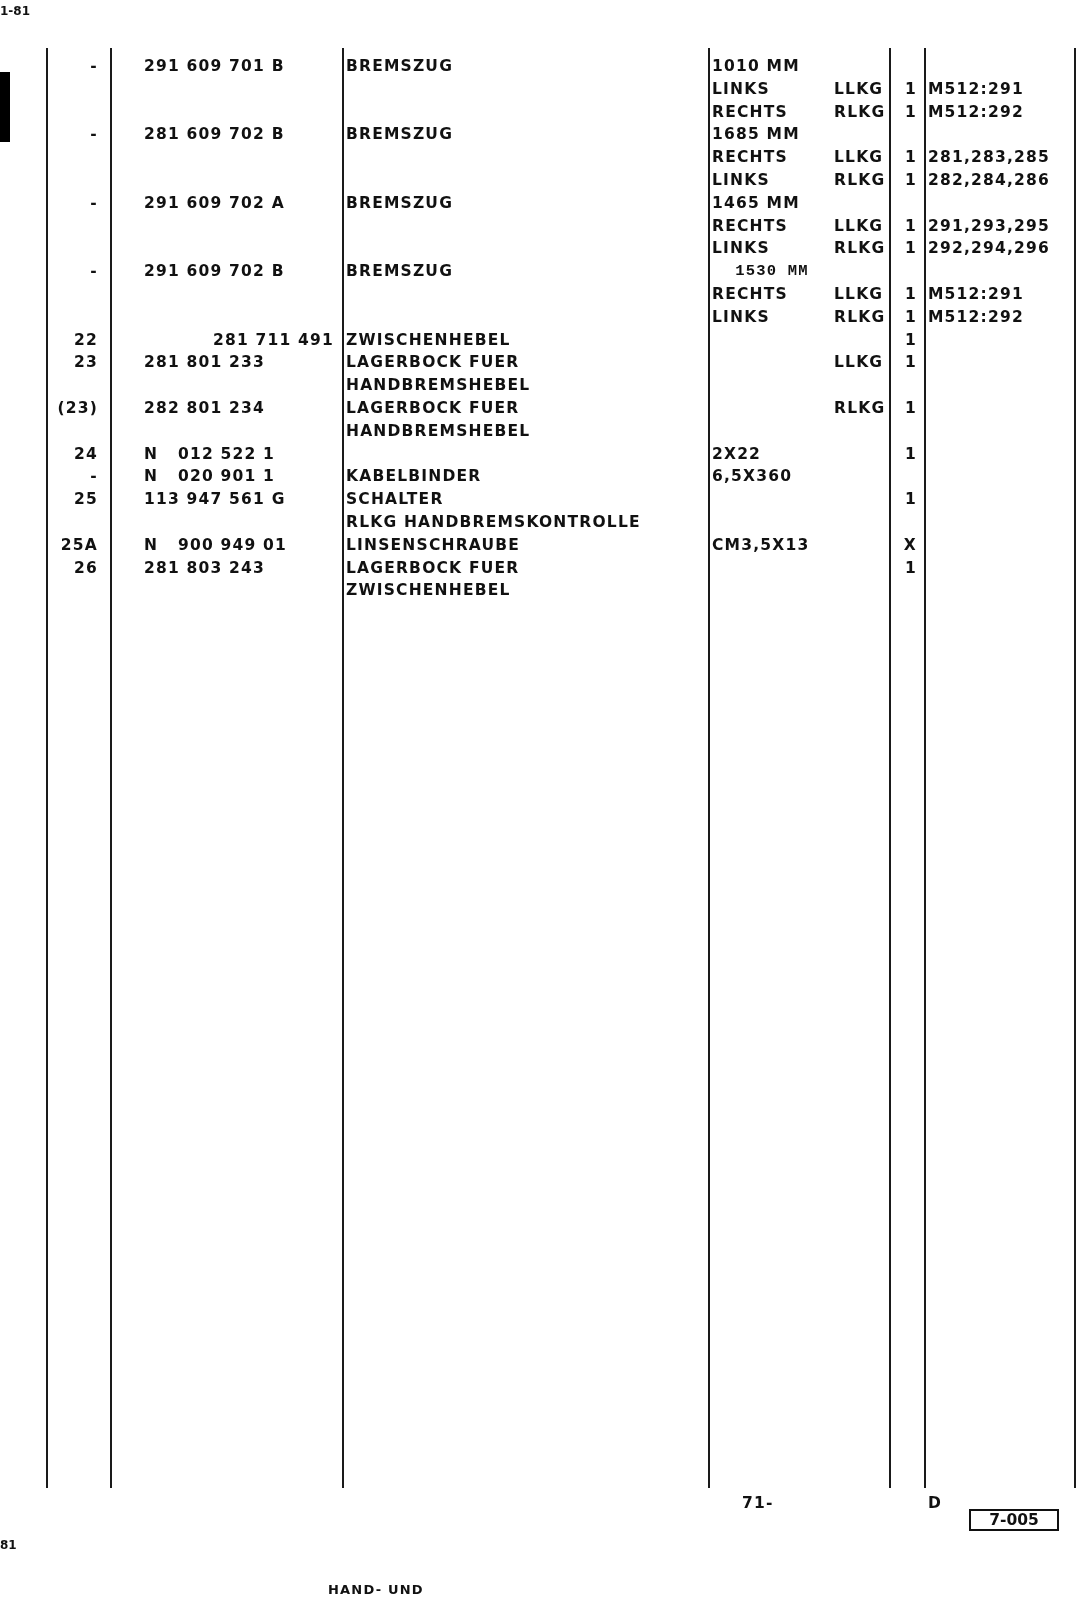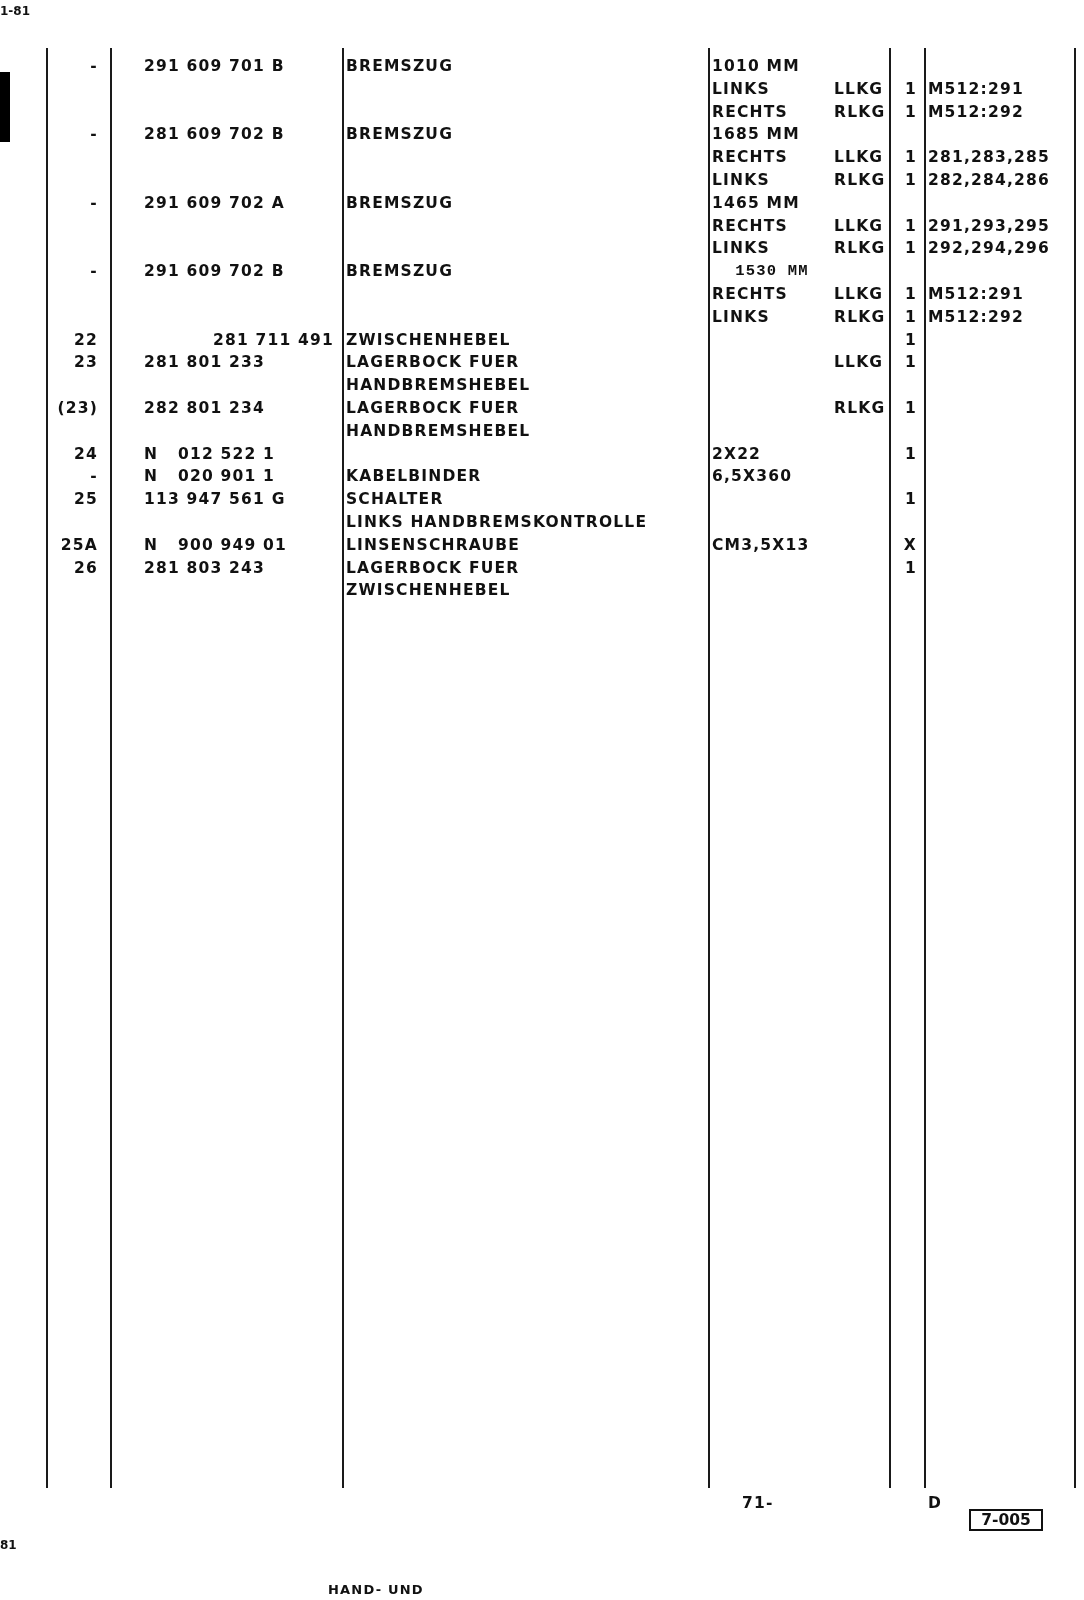--- a/index.html
+++ b/index.html
@@ -3,21 +3,21 @@
 <meta charset="utf-8">
 <style>
   html, body { margin: 0; padding: 0; background: #ffffff; }
   body { width: 1084px; height: 1600px; position: relative; overflow: hidden;
          font-family: "DejaVu Sans", sans-serif; color: #111; }
   .mono { font-family: "DejaVu Sans", sans-serif; font-size: 15.5px; font-weight: bold; letter-spacing: 1.2px; }
   .vline { position: absolute; top: 48px; width: 2px; background: #1a1a1a; height: 1440px; }
   .abs { position: absolute; white-space: pre; line-height: 23px; }
   .corner { position: absolute; font-size: 12px; font-weight: bold; }
   .tab-marker { position: absolute; left: 0; top: 72px; width: 10px; height: 70px; background: #000; }
-  .boxed { border: 2px solid #111; padding: 0 10px; letter-spacing: 0; }
+  .boxed { border: 2px solid #111; padding: 0 18px; letter-spacing: 0; }
   .row { position: absolute; left: 0; width: 1084px; height: 23px; }
 </style>
 </head>
 <body>
 
 <div class="corner" style="left:0; top:4px;">1-81</div>
 <div class="tab-marker"></div>
 
 <div class="vline" style="left:46px;"></div>
 <div class="vline" style="left:110px;"></div>
@@ -203,21 +203,21 @@
       <span class="abs mono" style="left: 144px; width: 190px; text-align: left;">113 947 561 G</span>
       <span class="abs mono" style="left: 346px; width: 350px; text-align: left;">SCHALTER</span>
       <span class="abs mono" style="left: 712px; width: 120px; text-align: left;"></span>
       <span class="abs mono" style="left: 834px; width: 50px; text-align: left;"></span>
       <span class="abs mono" style="left: 893px; width: 24px; text-align: right;">1</span>
       <span class="abs mono" style="left: 928px; width: 145px; text-align: left;"></span>
     </div>
     <div class="row" style="top: 511px;">
       <span class="abs mono" style="left: 52px; width: 46px; text-align: right;"></span>
       <span class="abs mono" style="left: 144px; width: 190px; text-align: left;"></span>
-      <span class="abs mono" style="left: 346px; width: 350px; text-align: left;">LINKS HANDBREMSKONTROLLE</span>
+      <span class="abs mono" style="left: 346px; width: 350px; text-align: left;">RLKG HANDBREMSKONTROLLE</span>
       <span class="abs mono" style="left: 712px; width: 120px; text-align: left;"></span>
       <span class="abs mono" style="left: 834px; width: 50px; text-align: left;"></span>
       <span class="abs mono" style="left: 893px; width: 24px; text-align: right;"></span>
       <span class="abs mono" style="left: 928px; width: 145px; text-align: left;"></span>
     </div>
     <div class="row" style="top: 533.8px;">
       <span class="abs mono" style="left: 52px; width: 46px; text-align: right;">25A</span>
       <span class="abs mono" style="left: 144px; width: 190px; text-align: left;">N   900 949 01</span>
       <span class="abs mono" style="left: 346px; width: 350px; text-align: left;">LINSENSCHRAUBE</span>
       <span class="abs mono" style="left: 712px; width: 120px; text-align: left;">CM3,5X13</span>

